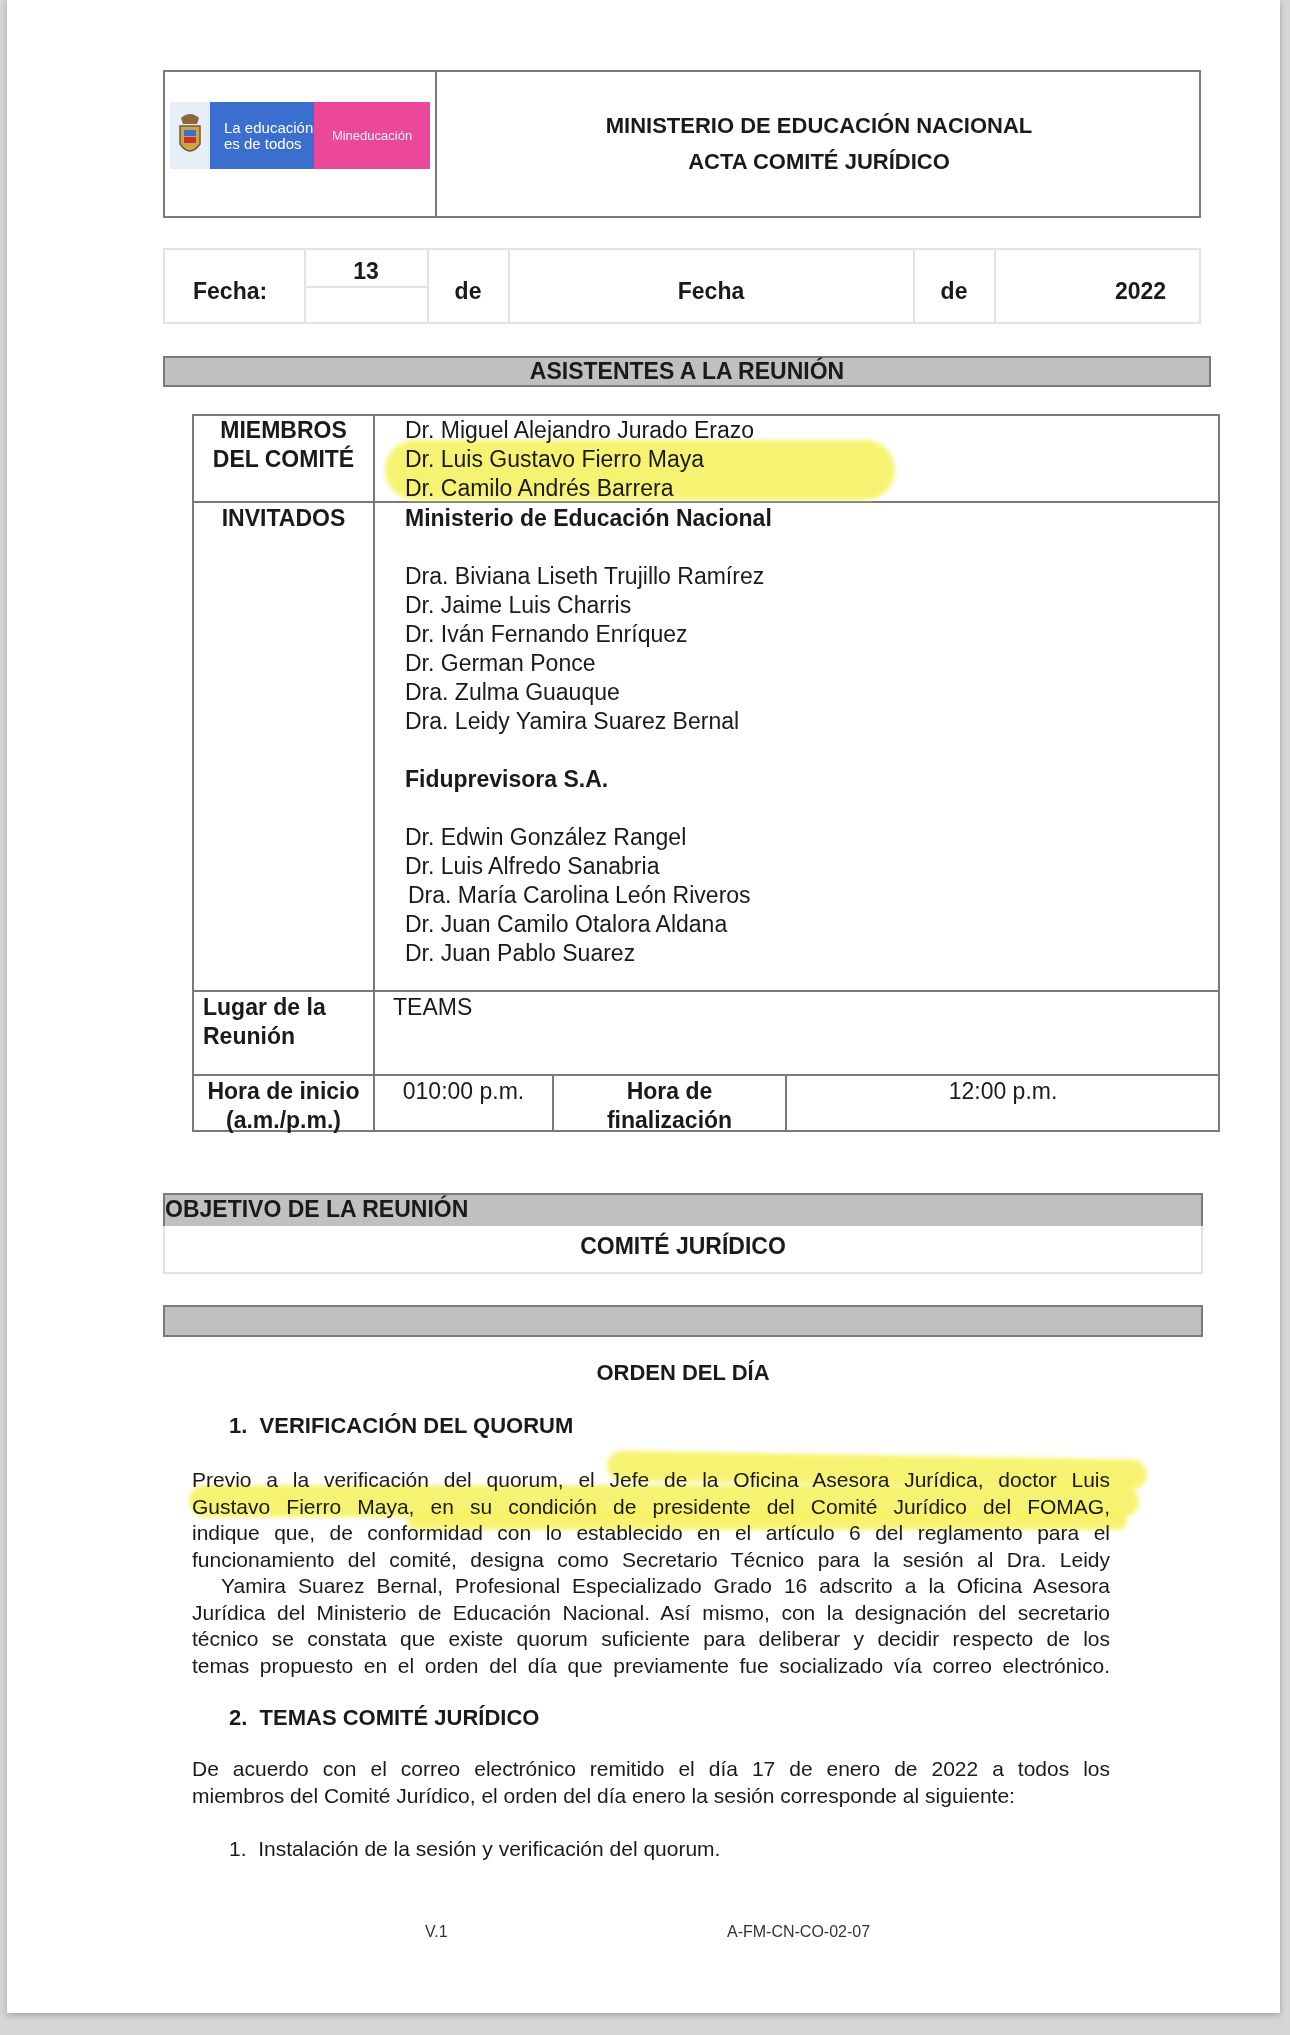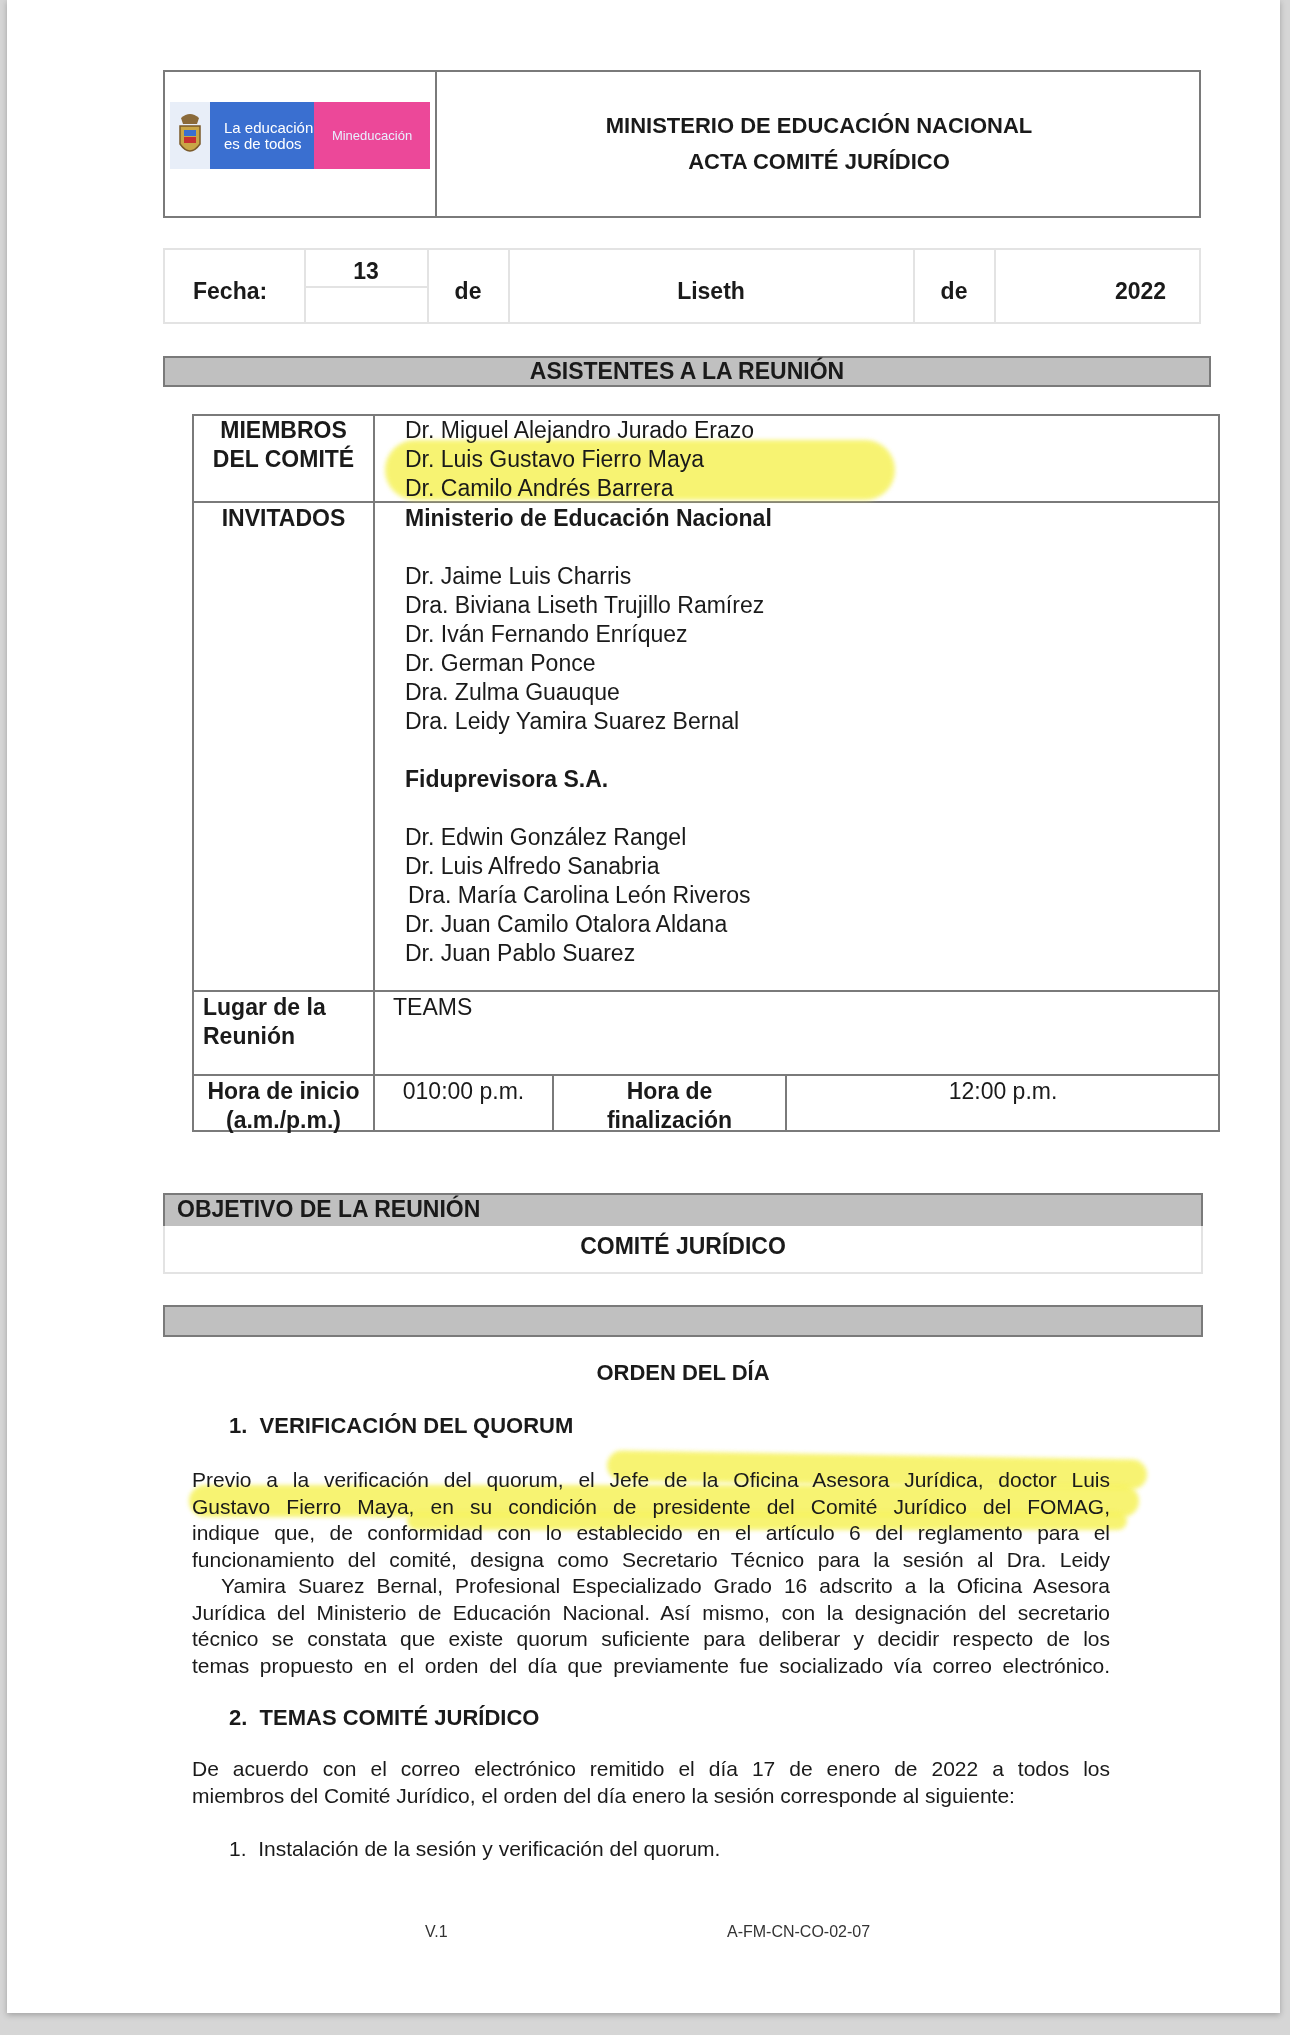--- a/index.html
+++ b/index.html
@@ -61,21 +61,21 @@
   <div class="abs date"></div>
   <div class="abs dline" style="left:297px;top:248px;height:76px;"></div>
   <div class="abs dline" style="left:420px;top:248px;height:76px;"></div>
   <div class="abs dline" style="left:501px;top:248px;height:76px;"></div>
   <div class="abs dline" style="left:906px;top:248px;height:76px;"></div>
   <div class="abs dline" style="left:987px;top:248px;height:76px;"></div>
   <div class="abs" style="left:297px;top:286px;width:124px;height:2px;background:#e3e3e3;"></div>
   <div class="abs dtext" style="left:186px;top:278px;">Fecha:</div>
   <div class="abs dtext" style="left:297px;top:258px;width:124px;text-align:center;">13</div>
   <div class="abs dtext" style="left:420px;top:278px;width:82px;text-align:center;">de</div>
-  <div class="abs dtext" style="left:501px;top:278px;width:406px;text-align:center;">Liseth</div>
+  <div class="abs dtext" style="left:501px;top:278px;width:406px;text-align:center;">Fecha</div>
   <div class="abs dtext" style="left:906px;top:278px;width:82px;text-align:center;">de</div>
   <div class="abs dtext" style="left:987px;top:278px;width:207px;text-align:center;padding-left:43px;">2022</div>
 
   <div class="abs graybar" style="left:156px;top:356px;width:1048px;height:31px;text-align:center;line-height:27px;">ASISTENTES A LA REUNIÓN</div>
 
   <div class="abs att"></div>
   <div class="abs vl" style="left:366px;top:414px;height:718px;"></div>
   <div class="abs hl" style="left:185px;top:501px;width:1028px;"></div>
   <div class="abs hl" style="left:185px;top:990px;width:1028px;"></div>
   <div class="abs hl" style="left:185px;top:1074px;width:1028px;"></div>
@@ -91,22 +91,22 @@
   <div class="abs names" style="left:398px;top:416px;">
     <div>Dr. Miguel Alejandro Jurado Erazo</div>
     <div>Dr. Luis Gustavo Fierro Maya</div>
     <div>Dr. Camilo Andrés Barrera</div>
   </div>
 
   <div class="abs lbl" style="left:187px;top:504px;width:179px;">INVITADOS</div>
   <div class="abs names" style="left:398px;top:504px;">
     <div style="font-weight:bold;">Ministerio de Educación Nacional</div>
     <div style="height:29px;"></div>
+    <div>Dra. Biviana Liseth Trujillo Ramírez</div>
     <div>Dr. Jaime Luis Charris</div>
-    <div>Dra. Biviana Liseth Trujillo Ramírez</div>
     <div>Dr. Iván Fernando Enríquez</div>
     <div>Dr. German Ponce</div>
     <div>Dra. Zulma Guauque</div>
     <div>Dra. Leidy Yamira Suarez Bernal</div>
     <div style="height:29px;"></div>
     <div style="font-weight:bold;">Fiduprevisora S.A.</div>
     <div style="height:29px;"></div>
     <div>Dr. Edwin González Rangel</div>
     <div>Dr. Luis Alfredo Sanabria</div>
     <div style="padding-left:3px;">Dra. María Carolina León Riveros</div>
@@ -124,21 +124,21 @@
     <div>Hora de inicio</div>
     <div>(a.m./p.m.)</div>
   </div>
   <div class="abs names" style="left:368px;top:1077px;width:177px;text-align:center;">010:00 p.m.</div>
   <div class="abs lbl" style="left:547px;top:1077px;width:231px;">
     <div>Hora de</div>
     <div>finalización</div>
   </div>
   <div class="abs names" style="left:780px;top:1077px;width:432px;text-align:center;">12:00 p.m.</div>
 
-  <div class="abs graybar" style="left:156px;top:1193px;width:1040px;height:33px;line-height:28px;padding-left:12px;border-bottom:none;">OBJETIVO DE LA REUNIÓN</div>
+  <div class="abs graybar" style="left:156px;top:1193px;width:1040px;height:33px;line-height:28px;padding-left:0;border-bottom:none;">OBJETIVO DE LA REUNIÓN</div>
   <div class="abs" style="left:156px;top:1226px;width:1040px;height:48px;border:2px solid #e3e3e3;border-top:none;box-sizing:border-box;"></div>
   <div class="abs" style="left:156px;top:1233px;width:1040px;text-align:center;font-weight:bold;font-size:23px;">COMITÉ JURÍDICO</div>
 
   <div class="abs graybar" style="left:156px;top:1305px;width:1040px;height:32px;"></div>
 
   <div class="abs sec-h" style="left:156px;top:1360px;width:1040px;text-align:center;">ORDEN DEL DÍA</div>
   <div class="abs sec-h" style="left:222px;top:1413px;white-space:pre;">1.  VERIFICACIÓN DEL QUORUM</div>
 
   <div class="abs hl-yellow" style="left:600px;top:1455px;width:540px;height:30px;transform:rotate(1deg);"></div>
   <div class="abs hl-yellow" style="left:182px;top:1485px;width:950px;height:32px;"></div>

